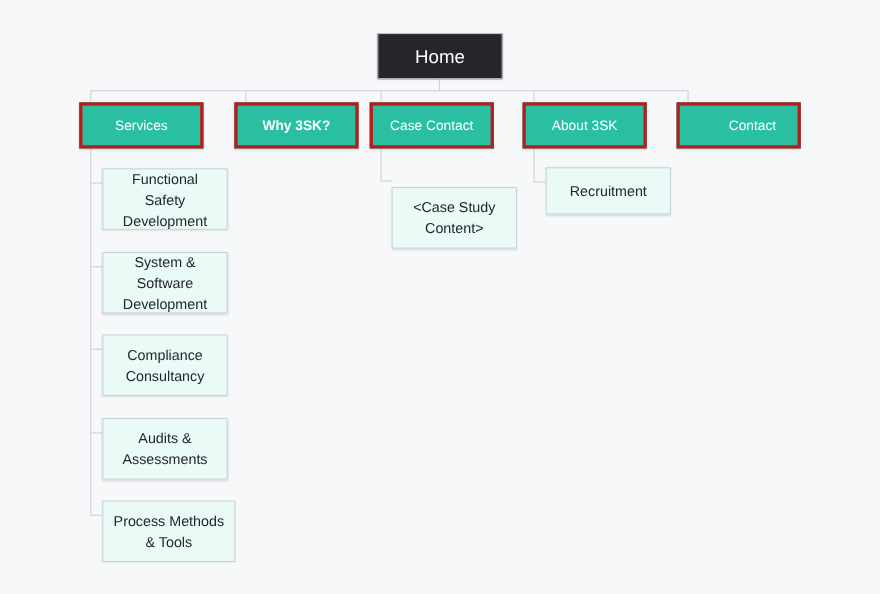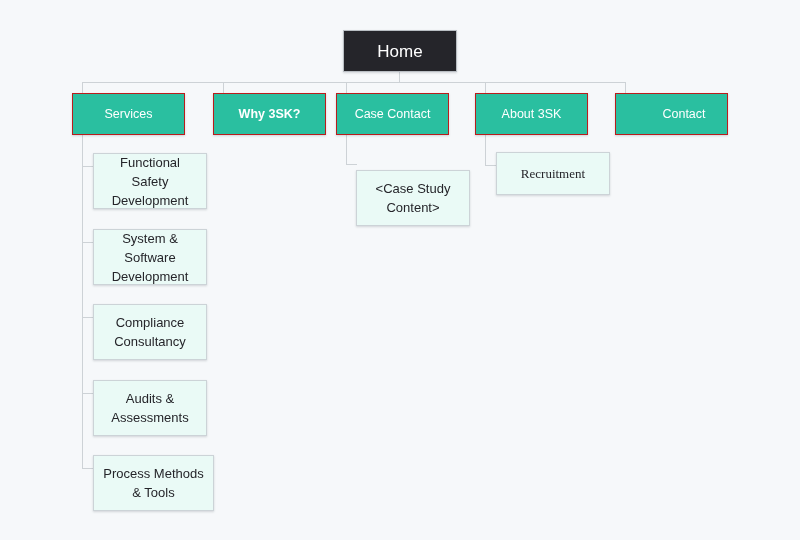--- a/index.html
+++ b/index.html
@@ -32,21 +32,21 @@
   }
   .node--root {
     background: var(--root-fill, #25252a);
     color: var(--root-text, #ffffff);
     border: 1px solid #b9bec3;
     font-size: 17px;
   }
   .node--primary {
     background: var(--primary-fill, #2abfa0);
     color: var(--primary-text, #ffffff);
-    border: 1px solid #b91c1c;
+    border: 3px solid #b91c1c;
     font-size: 12.5px;
   }
   .node--child {
     background: var(--child-fill, #eafaf6);
     color: var(--child-text, #25252a);
     border: 1px solid #ccd3d7;
     font-size: 13px;
   }
   .connector {
     position: absolute;
@@ -112,17 +112,17 @@
     <span class="label">Audits &amp; Assessments</span>
   </div>
   <div class="node node--child" style="left:93px; top:455px; width:121px; height:56px;">
     <span class="label">Process Methods &amp; Tools</span>
   </div>
 
   <div class="node node--child" style="left:356px; top:150px; width:114px; height:56px;margin-top:20px;">
     <span class="label">&lt;Case Study Content&gt;</span>
   </div>
 
-  <div class="node node--child" style="left:496px; top:152px; width:114px; height:43px;font-family:Liberation Serif, serif;">
+  <div class="node node--child" style="left:496px; top:152px; width:114px; height:43px;">
     <span class="label">Recruitment</span>
   </div>
 
 </div>
 
 </body></html>

